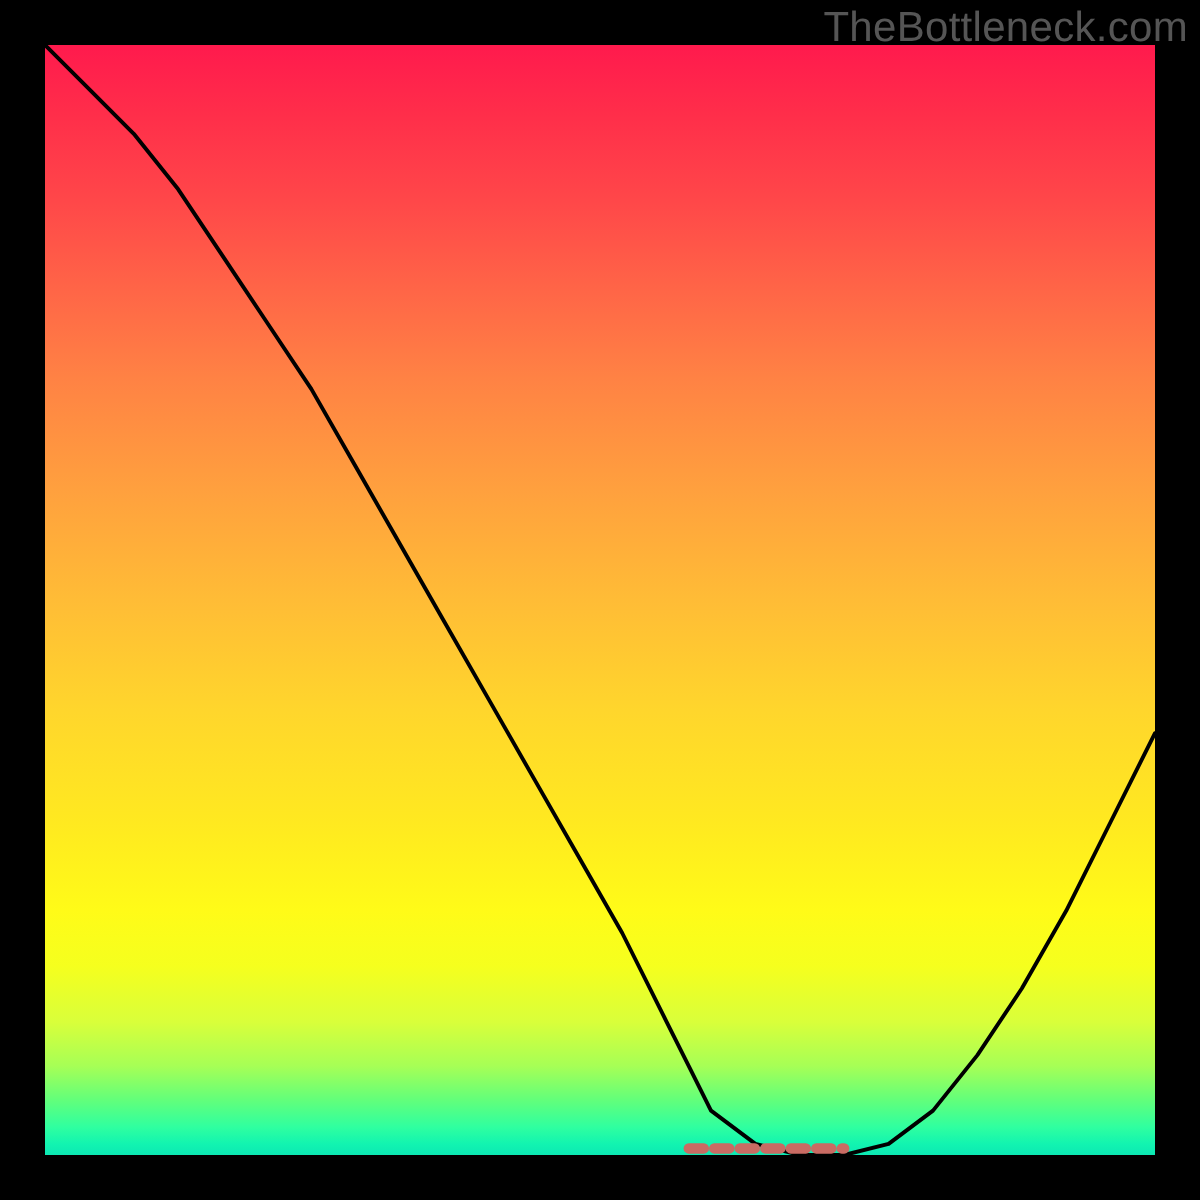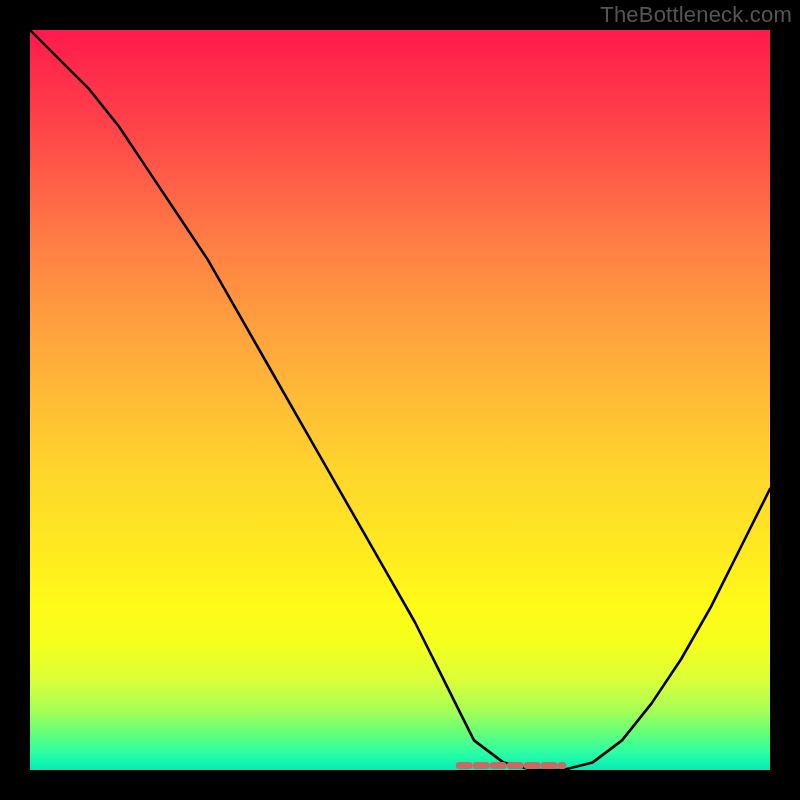--- a/index.html
+++ b/index.html
@@ -15,21 +15,21 @@
     position: relative;
     width: 800px;
     height: 800px;
     background: #000;
   }
   .watermark {
     position: absolute;
     top: 2px;
     right: 8px;
     color: #555;
-    font-size: 22px;
+    font-size: 28px;
     font-weight: 500;
     letter-spacing: 0.2px;
     z-index: 10;
   }
   .plot-area {
     position: absolute;
     left: 30px;
     right: 30px;
     top: 30px;
     bottom: 30px;

